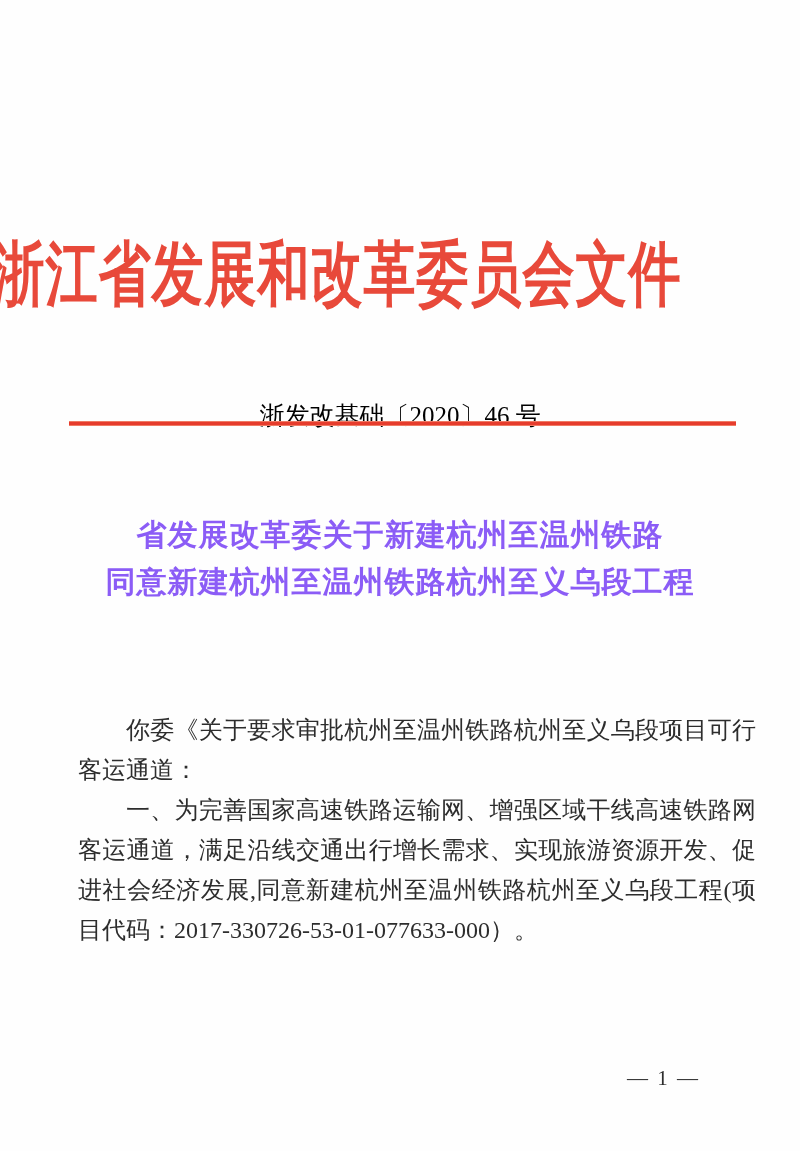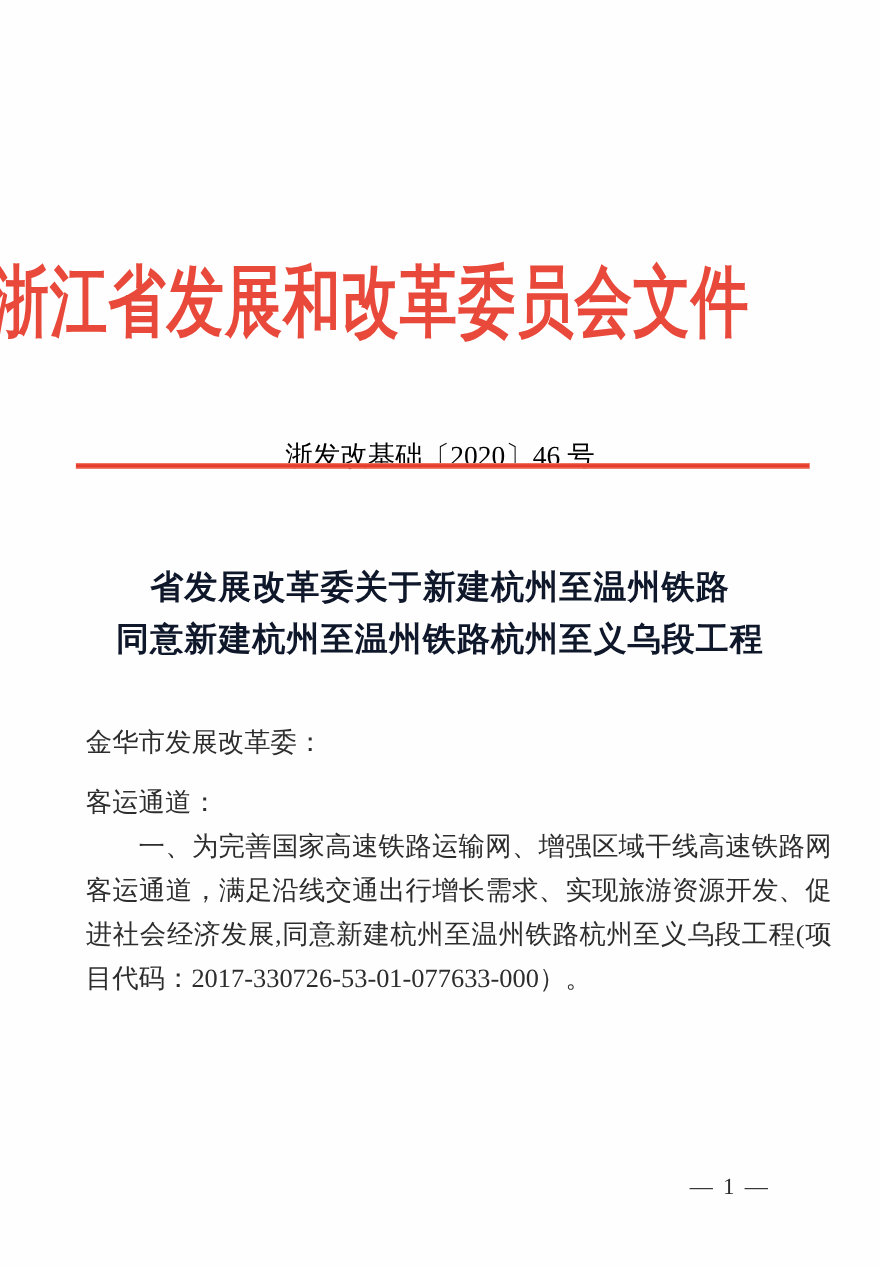--- a/index.html
+++ b/index.html
@@ -68,21 +68,21 @@
 
   
   .doc-title {
     position: absolute;
     top: 511px;
     left: 0;
     width: 800px;
     text-align: center;
     font-size: 30px;
     font-weight: bold;
-    color: #0f172a;
+    color: #8b5cf6;
     letter-spacing: 1px;
   }
   .doc-title .title-line {
     height: 47px;
     line-height: 47px;
     white-space: nowrap;
   }
 
   
   .salutation {
@@ -139,23 +139,23 @@
 
   <div class="doc-number">浙发改基础〔2020〕46 号</div>
 
   <div class="red-line"></div>
 
   <div class="doc-title">
     <div class="title-line">省发展改革委关于新建杭州至温州铁路</div>
     <div class="title-line">同意新建杭州至温州铁路杭州至义乌段工程</div>
   </div>
 
-  <div class="salutation">金华市发展改革委：</div>
 
   <div class="body-lines">
+    <div class="line fill indent">你委《关于要求审批杭州至温州铁路杭州至义乌段项目可行</div>
     <div class="line">客运通道：</div>
     <div class="line fill indent">一、为完善国家高速铁路运输网、增强区域干线高速铁路网</div>
     <div class="line fill">客运通道，满足沿线交通出行增长需求、实现旅游资源开发、促</div>
     <div class="line fill">进社会经济发展,同意新建杭州至温州铁路杭州至义乌段工程(项</div>
     <div class="line">目代码：2017-330726-53-01-077633-000）。</div>
   </div>
 
   <div class="page-number">— 1 —</div>
 
 </div>

